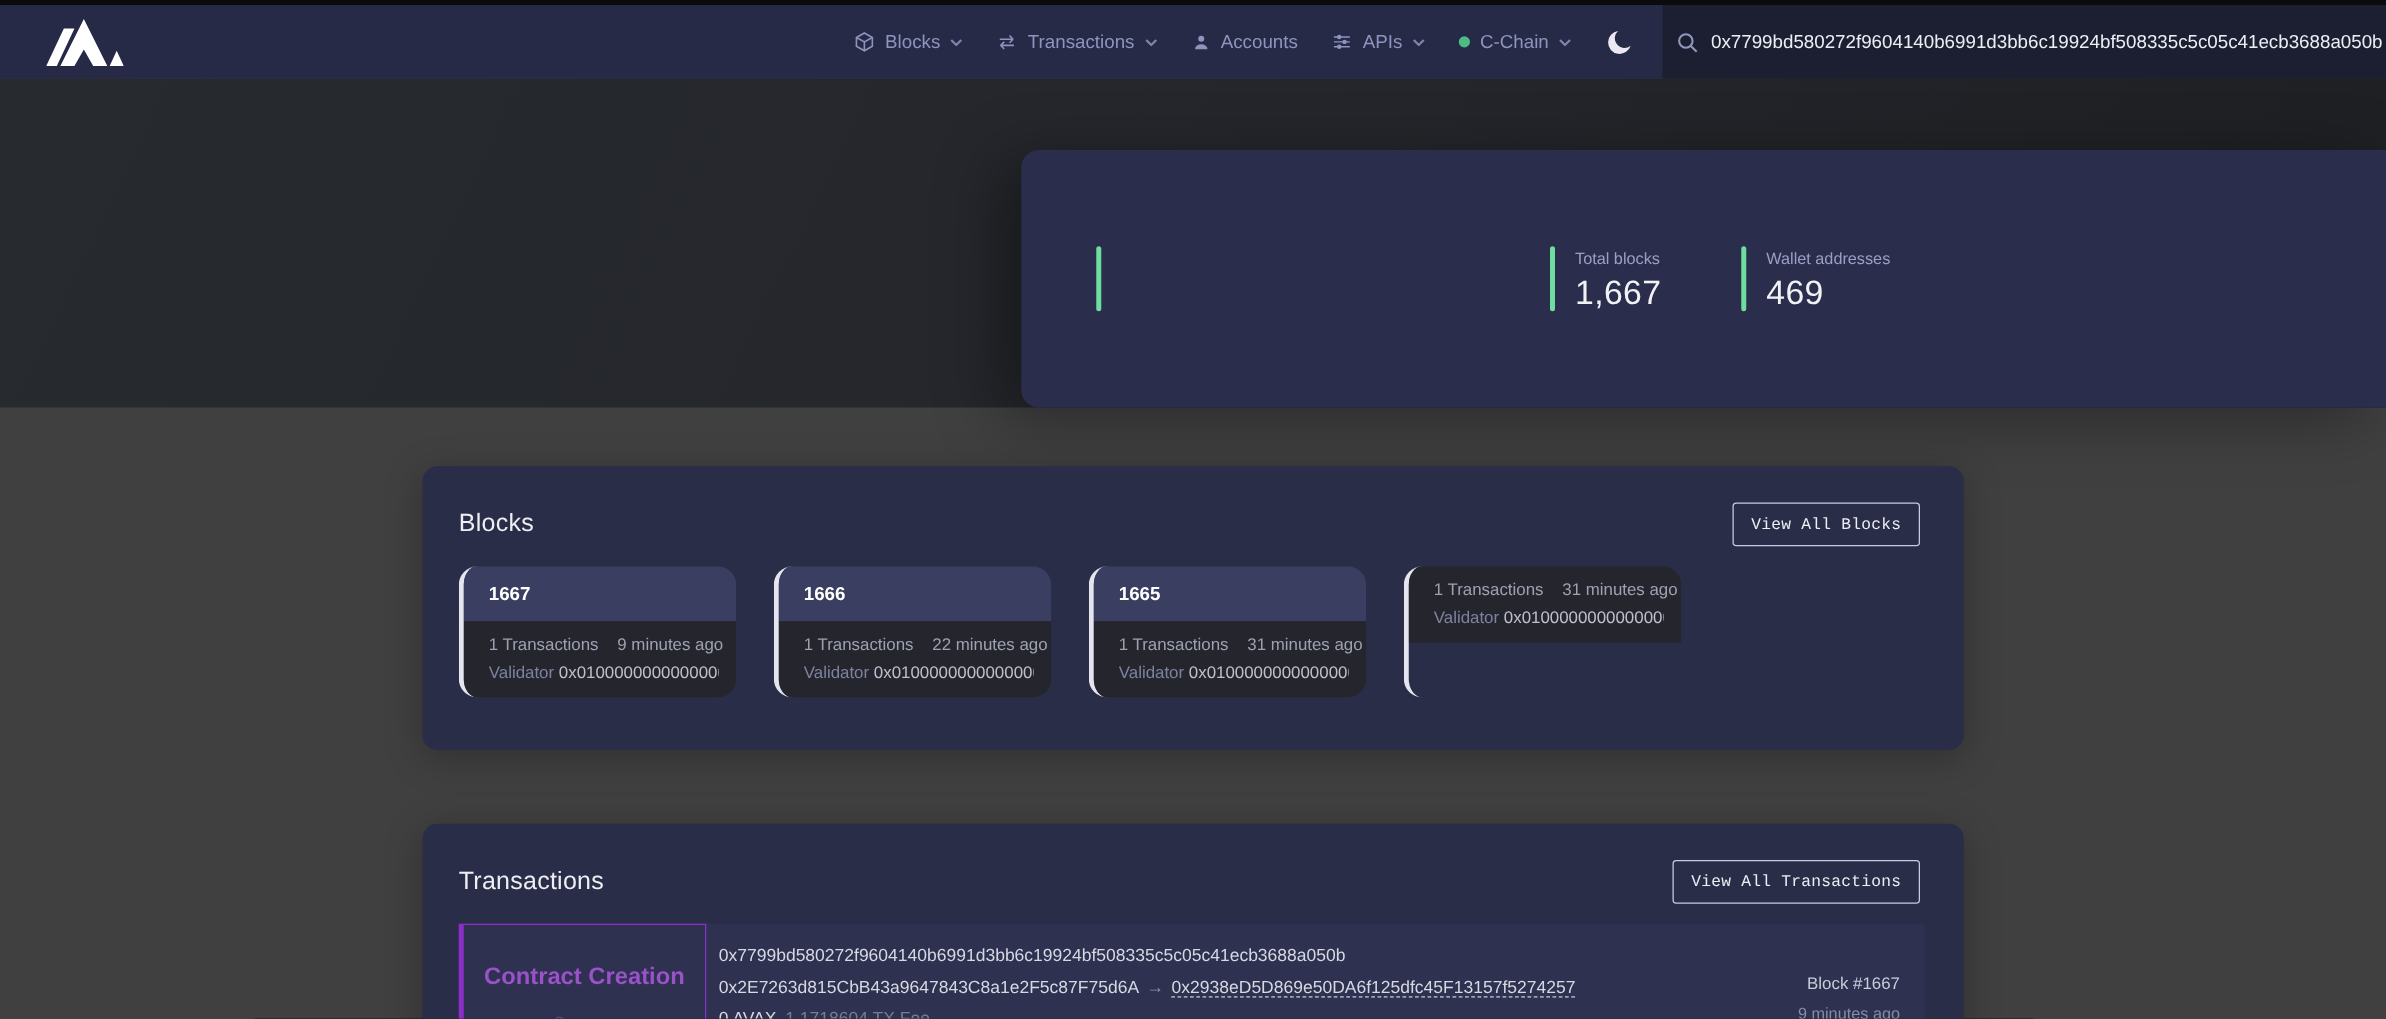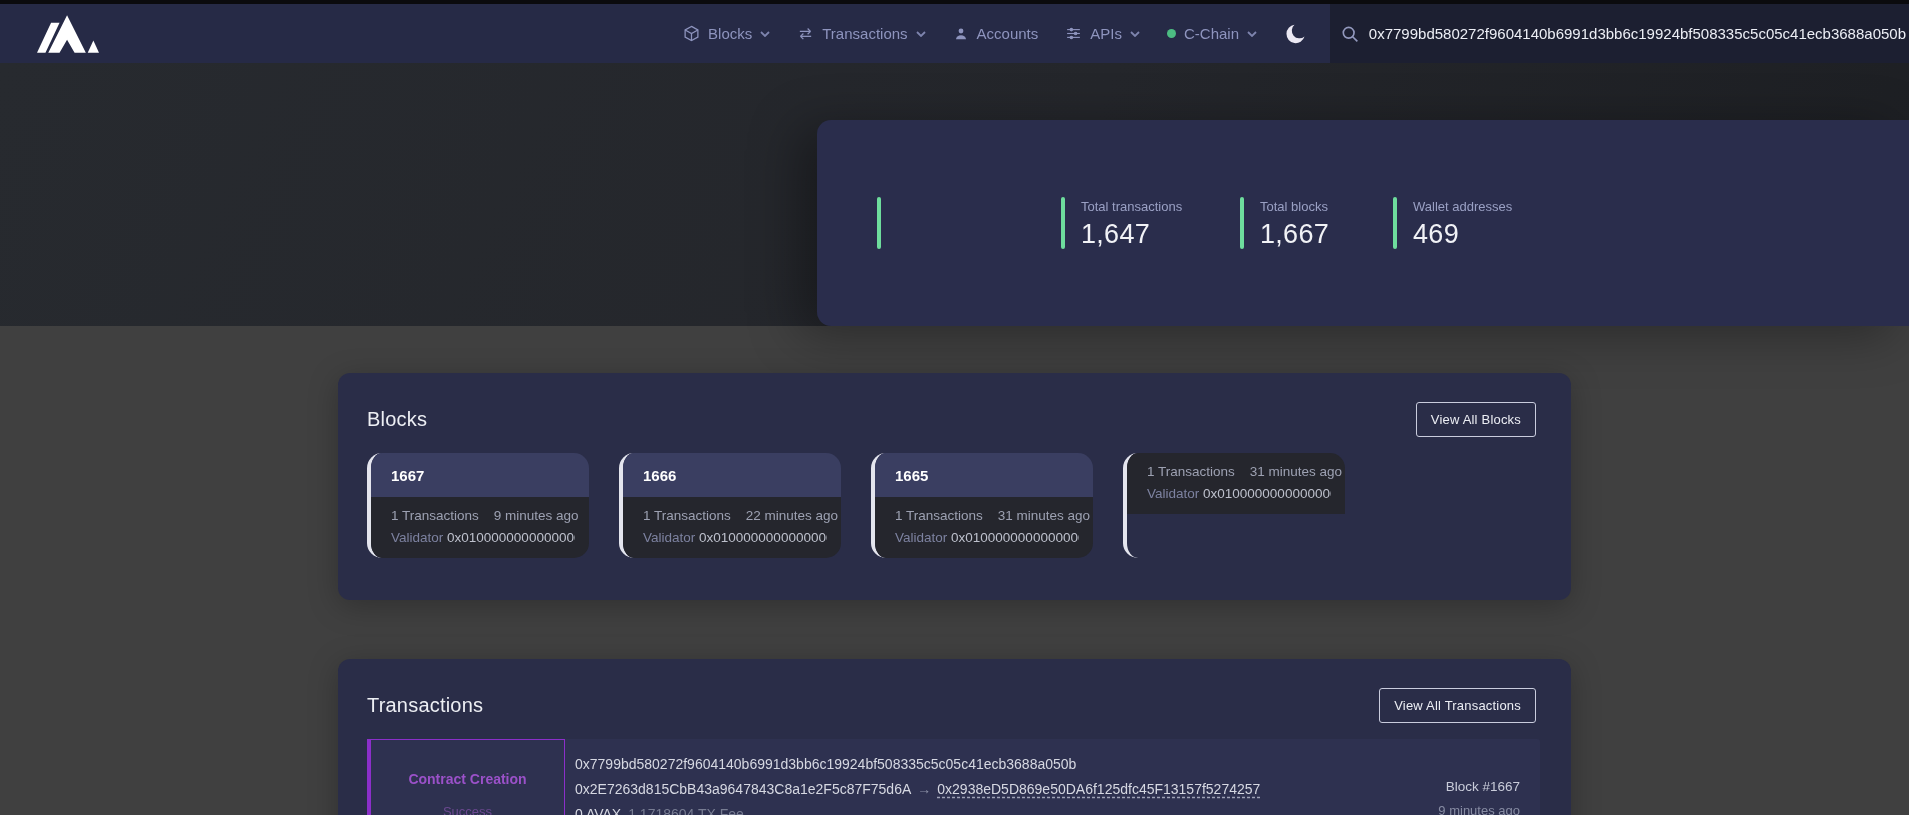--- a/index.html
+++ b/index.html
@@ -53,21 +53,21 @@
   #blocks-panel{ top:373px; height:227px; }
   #tx-panel{ top:659px; height:300px; }
   .panel-head{
     display:flex; justify-content:space-between; align-items:center;
     margin:28px 35px 0 29px; height:36px;
   }
   .panel-title{ font-size:20px; font-weight:400; color:#edeff4; letter-spacing:.2px; }
   .view-all{
     border:1px solid #c9ccdd; border-radius:3px; background:transparent;
     color:#eceef4; font-size:13px; padding:9px 14px; cursor:pointer;
-    font-family:Liberation Sans, sans-serif; letter-spacing:.2px;
+    font-family:Liberation Mono, monospace; letter-spacing:.2px;
   }
   
   .cards{ position:absolute; top:80px; left:29px; display:flex; gap:30px; }
   .bcard{
     width:222px; height:105px; border-left:4px solid #e4e5ee; border-radius:15px;
     overflow:hidden; cursor:pointer;
   }
   .bcard-head{
     height:44px; background:#3a3e61; display:flex; align-items:center;
     padding-left:20px; color:#ffffff; font-weight:700; font-size:15px;
@@ -80,21 +80,21 @@
   
   .tx-row{
     position:absolute; top:80px; left:29px; width:1173px; height:160px;
     background:#2e3150; border-radius:3px;
   }
   .tx-type{
     position:absolute; left:0; top:0; bottom:0; width:198px;
     border:1px solid #8b2fc9; border-left:4px solid #8b2fc9;
     text-align:center; padding-top:31px;
   }
-  .tx-type-label{ font-size:14px; font-weight:700; color:#9b51c9; }
+  .tx-type-label{ font-size:19px; font-weight:700; color:#9b51c9; }
   .tx-status{ font-size:13px; color:#6b4890; margin-top:17px; }
   .tx-detail{ position:absolute; left:208px; top:18px; font-size:14px; color:#d6d8e2; }
   .tx-detail > div{ margin-bottom:10px; line-height:15px; white-space:nowrap; }
   .tx-arrow{ color:#8d92a8; padding:0 6px; }
   .tx-link{
     color:#d6d8e2; text-decoration:underline; text-decoration-style:dashed;
     text-underline-offset:3px; text-decoration-color:#9da1b5; cursor:pointer;
   }
   .tx-fee{ color:#787d93; margin-left:7px; }
   .tx-meta{ position:absolute; right:20px; top:40px; text-align:right; }
@@ -189,27 +189,20 @@
       </svg>
       <input class="search-input" type="text" value="0x7799bd580272f9604140b6991d3bb6c19924bf508335c5c05c41ecb3688a050b" style="">
     </div>
   </header>
 
   <section class="hero">
     <div class="stats-panel">
       <div class="stat" style="left:60px">
         <div class="stat-bar"></div>
       </div>
-      <div class="stat" style="left:244px">
-        <div class="stat-bar"></div>
-        <div>
-          <div class="stat-label">Total transactions</div>
-          <div class="stat-value">1,647</div>
-        </div>
-      </div>
       <div class="stat" style="left:423px">
         <div class="stat-bar"></div>
         <div>
           <div class="stat-label">Total blocks</div>
           <div class="stat-value">1,667</div>
         </div>
       </div>
       <div class="stat" style="left:576px">
         <div class="stat-bar"></div>
         <div>

